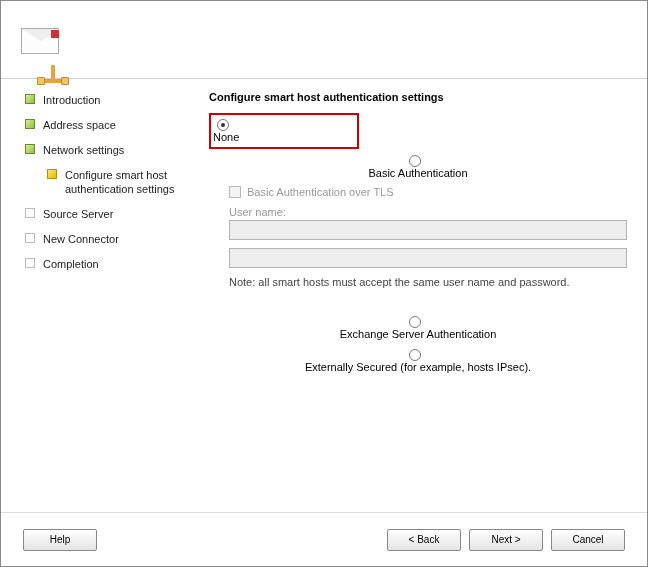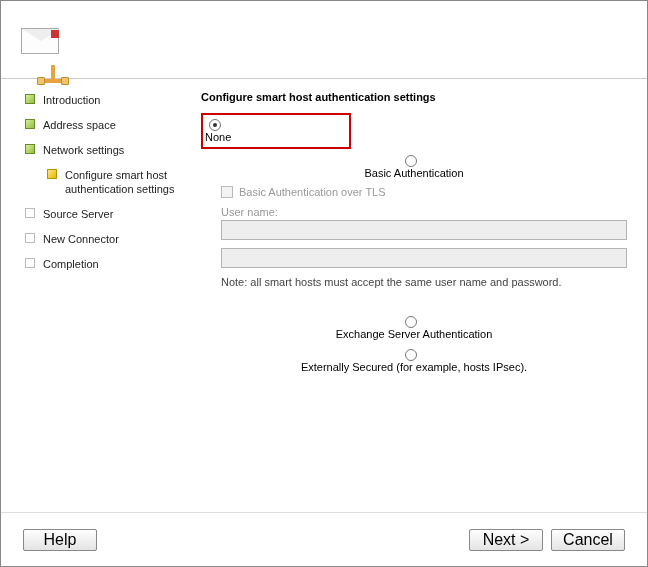--- a/index.html
+++ b/index.html
@@ -88,20 +88,21 @@
     background: #f1c470;
     border: 1px solid #c28a2a;
     border-radius: 1px;
   }
   .net-wire .ball-l { left: -4px; }
   .net-wire .ball-r { left: 20px; }
 
   .body-area {
     display: flex;
     height: 418px;
+    gap: 8px;
   }
   .sidebar {
     width: 194px;
     padding: 14px 10px 10px 24px;
   }
   .nav-item {
     display: flex;
     align-items: flex-start;
     margin-bottom: 11px;
     color: #222;
@@ -217,21 +218,21 @@
     align-items: center;
     padding: 0 22px;
   }
   .footer .spacer { flex: 1; }
   .btn {
     min-width: 74px;
     height: 22px;
     border: 1px solid #888;
     background: linear-gradient(#fefefe,#e4e4e4);
     font-family: inherit;
-    font-size: 16px;
+    font-size: 10px;
     padding: 0 10px;
     margin-left: 8px;
     cursor: pointer;
     border-radius: 2px;
   }
   .btn:first-child { margin-left: 0; }
 </style>
 </head>
 <body>
 
@@ -320,17 +321,18 @@
       <div class="radio-row">
         <span class="radio-circle"></span>
         <span>Externally Secured (for example, hosts IPsec).</span>
       </div>
     </div>
   </div>
 
   <div class="footer">
     <button class="btn">Help</button>
     <div class="spacer"></div>
+    <button class="btn">&lt; Back</button>
     <button class="btn">Next &gt;</button>
     <button class="btn" style="">Cancel</button>
   </div>
 
 </div>
 
 </body></html>

